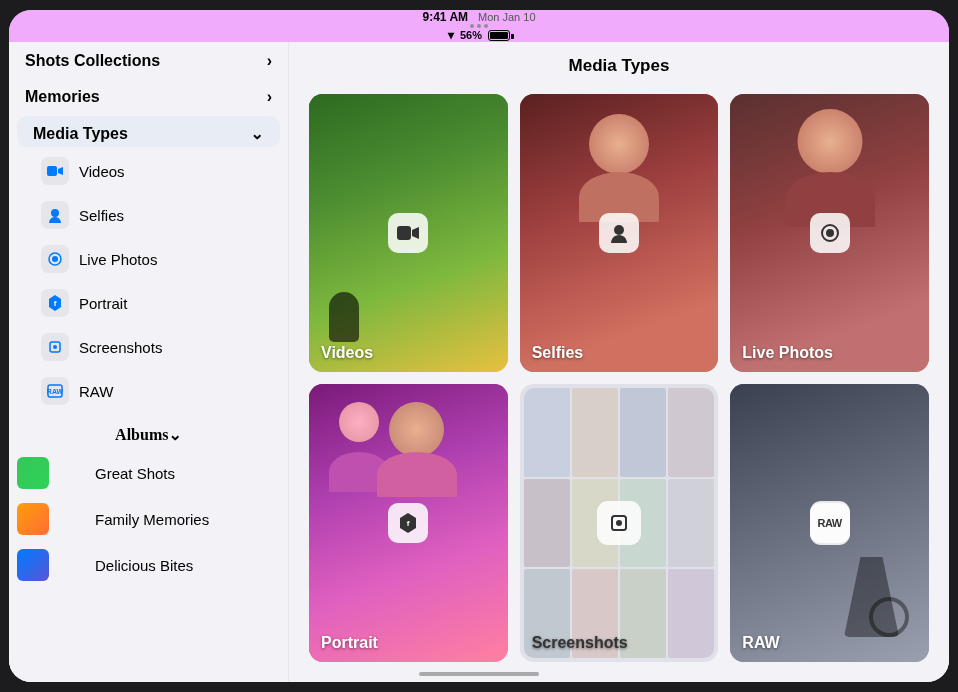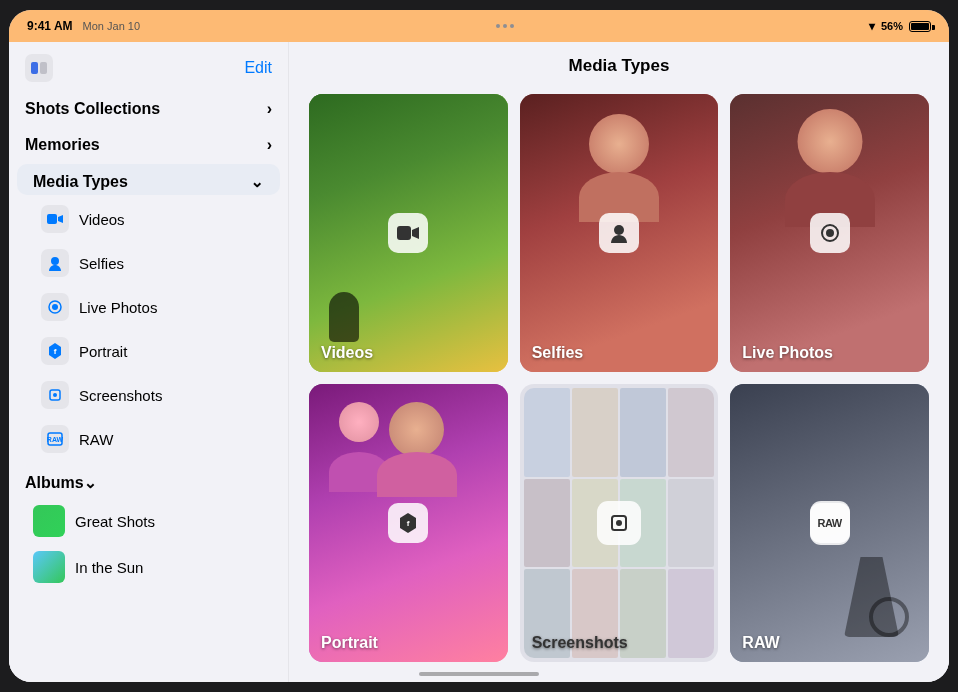--- a/index.html
+++ b/index.html
@@ -21,30 +21,31 @@
       background: #d1d1d6;
       border-radius: 22px;
       overflow: hidden;
       position: relative;
       display: flex;
       flex-direction: column;
     }
 
     
     .status-bar {
-      background: #fdba74;
+      background: #f0abfc;
       height: 32px;
       display: flex;
       align-items: center;
       justify-content: space-between;
       padding: 0 18px;
       flex-shrink: 0;
       font-size: 12px;
       font-weight: 600;
       color: #000;
+      flex-direction: column;
     }
     .status-left { display: flex; align-items: center; gap: 4px; }
     .status-center { display: flex; align-items: center; gap: 3px; }
     .status-right { display: flex; align-items: center; gap: 6px; font-size: 11px; }
     .wifi-icon { font-size: 12px; }
     .battery-bar {
       width: 22px; height: 11px; border: 1.5px solid #000; border-radius: 3px; position: relative; display: inline-flex; align-items: center; padding: 1px;
     }
     .battery-bar::after { content: ''; position: absolute; right: -5px; top: 3px; width: 3px; height: 5px; background: #000; border-radius: 0 1px 1px 0; }
     .battery-fill { background: #000; height: 100%; width: 100%; border-radius: 1px; }
@@ -124,30 +125,32 @@
       display: flex; align-items: center; justify-content: space-between;
       padding: 8px 16px 4px 16px;
       background: #e8ecf4;
       border-radius: 10px;
       margin: 2px 8px;
       cursor: pointer;
     }
     .media-types-header span { font-size: 16px; font-weight: 600; color: #000; }
 
     .albums-section {
-      display: flex; align-items: center; justify-content: flex-start;
+      display: flex; align-items: center; justify-content: center;
       padding: 12px 16px 6px 16px;
       cursor: pointer;
+      font-family: Liberation Serif, serif;
     }
     .albums-section span { font-size: 16px; font-weight: 600; color: #000; }
 
     .album-item {
       display: flex; align-items: center;
-      padding: 7px 16px 7px 24px;
-      cursor: pointer;
+      padding: 7px 16px 7px 8px;
+      cursor: pointer;
+      gap: 36px;
     }
     .album-thumb {
       width: 32px; height: 32px; border-radius: 6px;
       margin-right: 10px; flex-shrink: 0;
       overflow: hidden;
       display: flex; align-items: center; justify-content: center;
     }
     .album-label { font-size: 15px; color: #000; }
 
     
@@ -271,29 +274,20 @@
       <div class="battery-bar">
         <div class="battery-fill"></div>
       </div>
     </div>
   </div>
 
   <div class="main-content">
 
     <div class="sidebar">
 
-      <div class="sidebar-header">
-        <button class="sidebar-collapse-btn">
-          <svg width="16" height="12" viewBox="0 0 16 12" fill="none">
-            <rect x="0" y="0" width="7" height="12" rx="2" fill="#3c6ee6"></rect>
-            <rect x="9" y="0" width="7" height="12" rx="2" fill="#c0c0c8"></rect>
-          </svg>
-        </button>
-        <button class="edit-btn">Edit</button>
-      </div>
 
       <div class="sidebar-section-header">
         <span>Shots Collections</span>
         <span class="chevron">›</span>
       </div>
 
       <div class="sidebar-section-header">
         <span>Memories</span>
         <span class="chevron">›</span>
       </div>
@@ -366,22 +360,26 @@
       <div class="albums-section">
         <span>Albums</span>
         <span class="chevron chevron-down">⌄</span>
       </div>
 
       <div class="album-item">
         <div class="album-thumb at-green"></div>
         <span class="album-label">Great Shots</span>
       </div>
       <div class="album-item">
-        <div class="album-thumb at-teal"></div>
-        <span class="album-label">In the Sun</span>
+        <div class="album-thumb at-orange"></div>
+        <span class="album-label">Family Memories</span>
+      </div>
+      <div class="album-item">
+        <div class="album-thumb at-blue"></div>
+        <span class="album-label">Delicious Bites</span>
       </div>
 
     </div>
 
     <div class="panel">
       <div class="panel-title">Media Types</div>
 
       <div class="grid-container">
 
         <div class="grid-item bg-videos">

